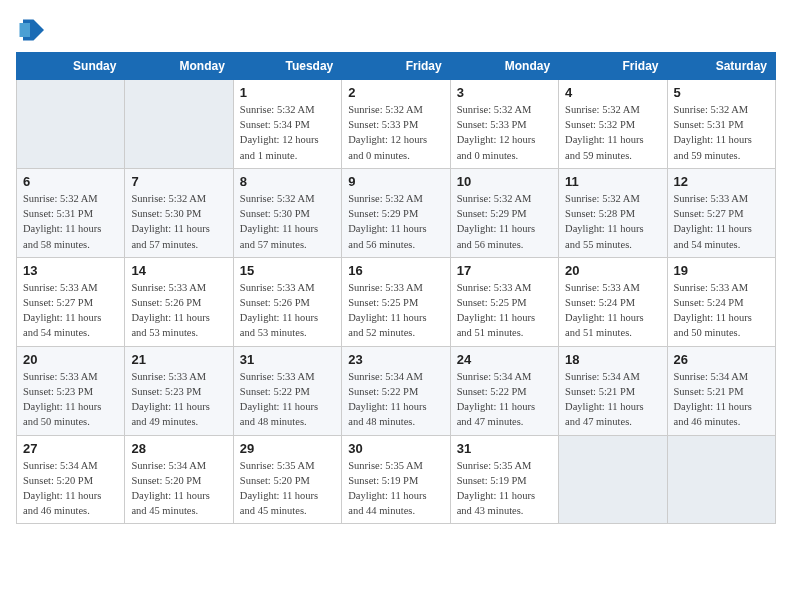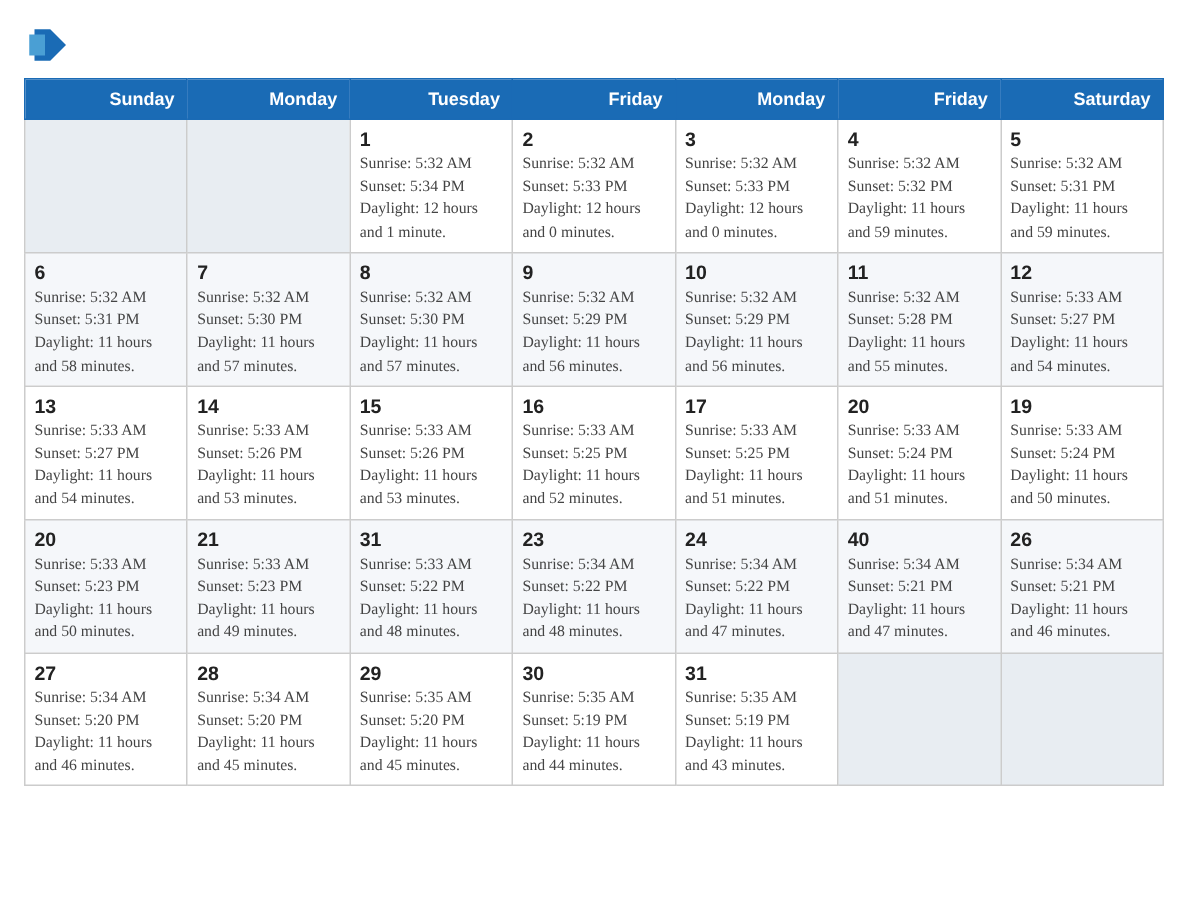--- a/index.html
+++ b/index.html
@@ -293,21 +293,21 @@
 and 48 minutes.</div>
         </td>
         <td>
           <span class="day-number">24</span>
           <div class="day-detail" style="white-space: pre-line;">Sunrise: 5:34 AM
 Sunset: 5:22 PM
 Daylight: 11 hours
 and 47 minutes.</div>
         </td>
         <td>
-          <span class="day-number">40</span>
+          <span class="day-number">18</span>
           <div class="day-detail" style="white-space: pre-line;">Sunrise: 5:34 AM
 Sunset: 5:21 PM
 Daylight: 11 hours
 and 47 minutes.</div>
         </td>
         <td>
           <span class="day-number">26</span>
           <div class="day-detail" style="white-space: pre-line;">Sunrise: 5:34 AM
 Sunset: 5:21 PM
 Daylight: 11 hours

